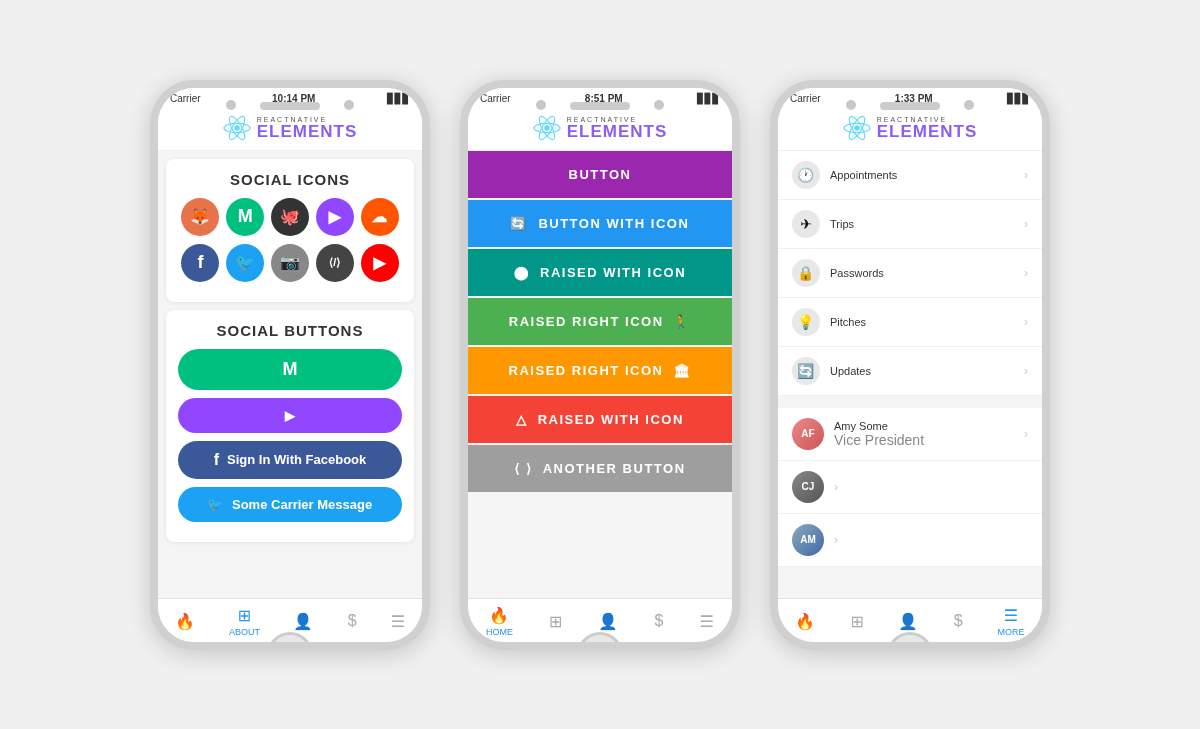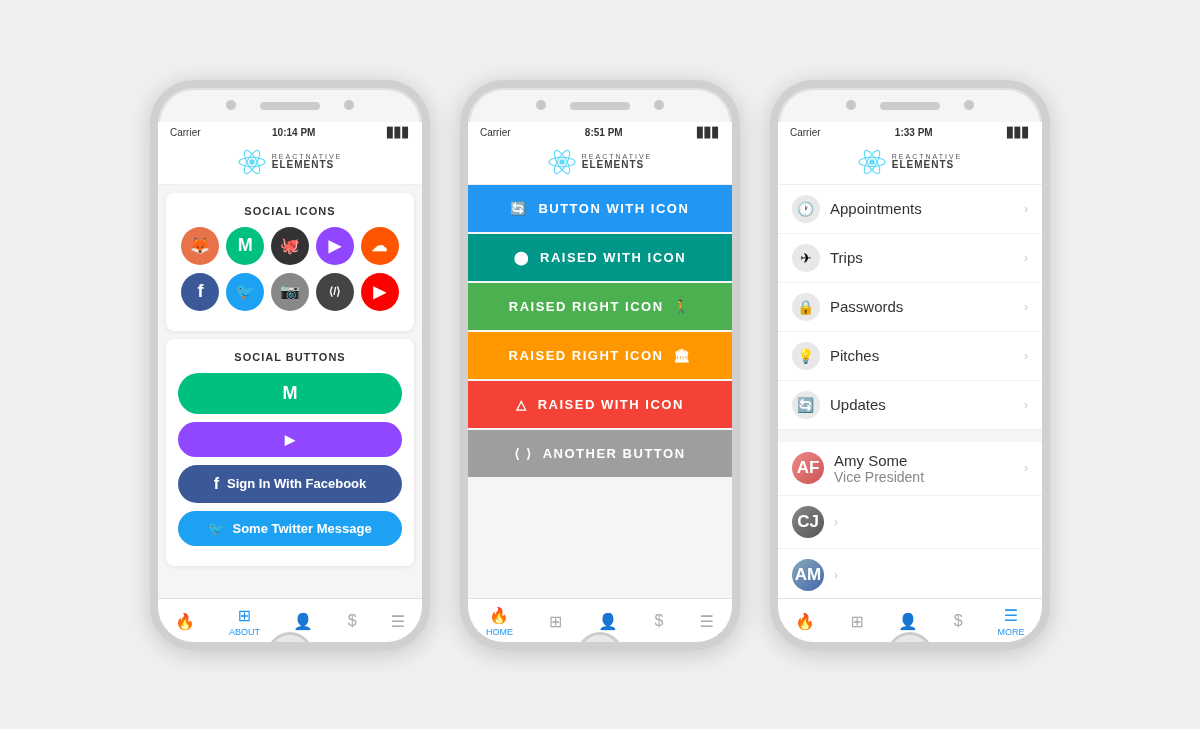--- a/index.html
+++ b/index.html
@@ -77,21 +77,20 @@
       transform: translateX(-50%);
       width: 46px;
       height: 46px;
       border-radius: 50%;
       background: #e8e8e8;
       border: 3px solid #ccc;
       z-index: 10;
     }
     .phone-screen {
       flex: 1;
-      margin-top: 34px;
       background: #fff;
       overflow: hidden;
       display: flex;
       flex-direction: column;
       border-radius: 0 0 36px 36px;
       justify-content: space-between;
     }
     
     .status-bar {
       display: flex;
@@ -129,41 +128,41 @@
       flex-direction: column;
       line-height: 1;
     }
     .logo-react {
       font-size: 7px;
       color: #555;
       letter-spacing: 2px;
       font-weight: 400;
     }
     .logo-elements {
-      font-size: 10px;
+      font-size: 17px;
       font-weight: 700;
-      color: #404040;
+      color: #8b5cf6;
       letter-spacing: 1px;
     }
     
     .screen-content {
       flex: 1;
       overflow-y: auto;
       background: #f5f5f5;
     }
     .section-card {
       background: #fff;
       margin: 8px;
       border-radius: 8px;
       padding: 12px;
       box-shadow: 0 1px 4px rgba(0,0,0,0.08);
     }
     .section-title {
       text-align: center;
-      font-size: 11px;
+      font-size: 15px;
       font-weight: 700;
       color: #333;
       letter-spacing: 1px;
       margin-bottom: 10px;
     }
     .icons-grid {
       display: flex;
       justify-content: space-around;
       margin-bottom: 8px;
     }
@@ -247,21 +246,21 @@
       border-radius: 50%;
       background: #e8e8e8;
       display: flex;
       align-items: center;
       justify-content: center;
       font-size: 14px;
       flex-shrink: 0;
     }
     .list-item-text { flex: 1; }
     .list-item-label {
-      font-size: 15px;
+      font-size: 11px;
       color: #333;
       font-weight: 400;
     }
     .list-item-sublabel {
       font-size: 14px;
       color: #888;
     }
     .list-chevron {
       color: #ccc;
       font-size: 12px;
@@ -293,21 +292,21 @@
     .avatar-amanda { background: linear-gradient(135deg, #8ab, #46a); }
     .avatar-circle {
       width: 32px;
       height: 32px;
       border-radius: 50%;
       flex-shrink: 0;
       display: flex;
       align-items: center;
       justify-content: center;
       color: #fff;
-      font-size: 17px;
+      font-size: 10px;
       font-weight: 600;
     }
   </style>
 </head>
 <body>
 
 <div class="phones-container">
 
   <div class="phone-wrapper">
     <div class="phone">
@@ -362,21 +361,21 @@
             </div>
             <div class="social-btn btn-twitch">
               <span>▶</span>
             </div>
             <div class="social-btn btn-facebook">
               <span style="font-size:16px;font-weight:700;">f</span>
               <span>Sign In With Facebook</span>
             </div>
             <div class="social-btn btn-twitter">
               <span>🐦</span>
-              <span>Some Twitter Message</span>
+              <span>Some Carrier Message</span>
             </div>
           </div>
         </div>
 
         <div class="tab-bar">
           <div class="tab-item">
             <span class="tab-icon">🔥</span>
           </div>
           <div class="tab-item active">
             <span class="tab-icon">⊞</span>
@@ -418,20 +417,23 @@
             </svg>
             <div class="logo-text">
               <span class="logo-react">REACTNATIVE</span>
               <span class="logo-elements">ELEMENTS</span>
             </div>
           </div>
         </div>
 
         <div class="screen-content">
           <div class="button-list">
+            <div class="app-button btn-purple">
+              <span>BUTTON</span>
+            </div>
             <div class="app-button btn-blue">
               <span>🔄</span>
               <span>BUTTON WITH ICON</span>
             </div>
             <div class="app-button btn-teal">
               <span>⬤</span>
               <span>RAISED WITH ICON</span>
             </div>
             <div class="app-button btn-green">
               <span>RAISED RIGHT ICON</span>

